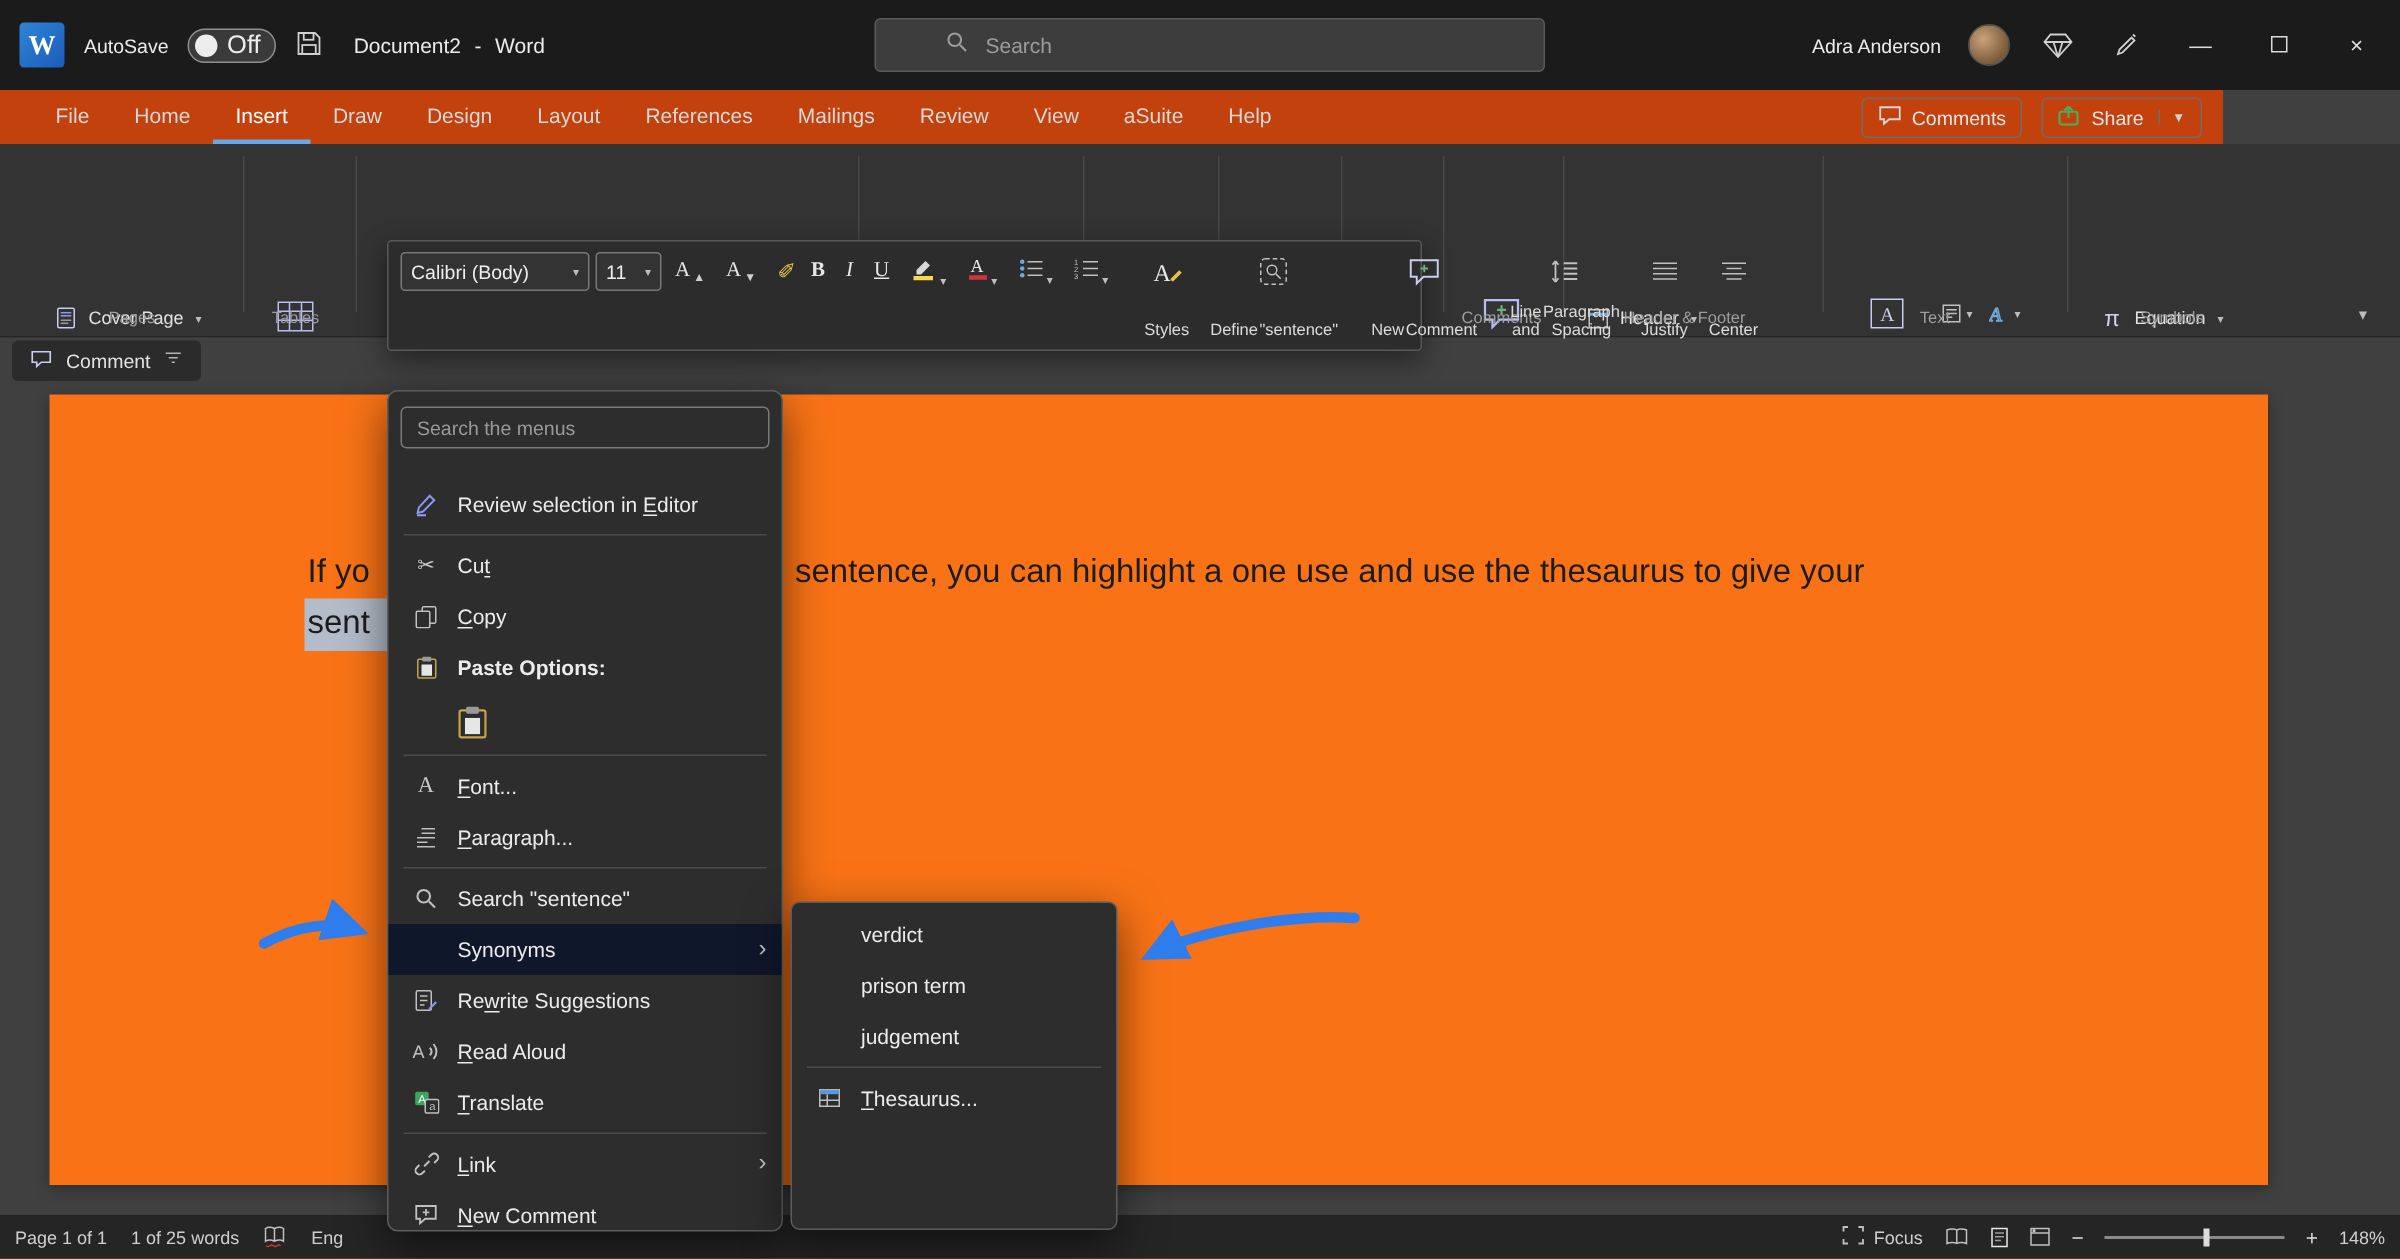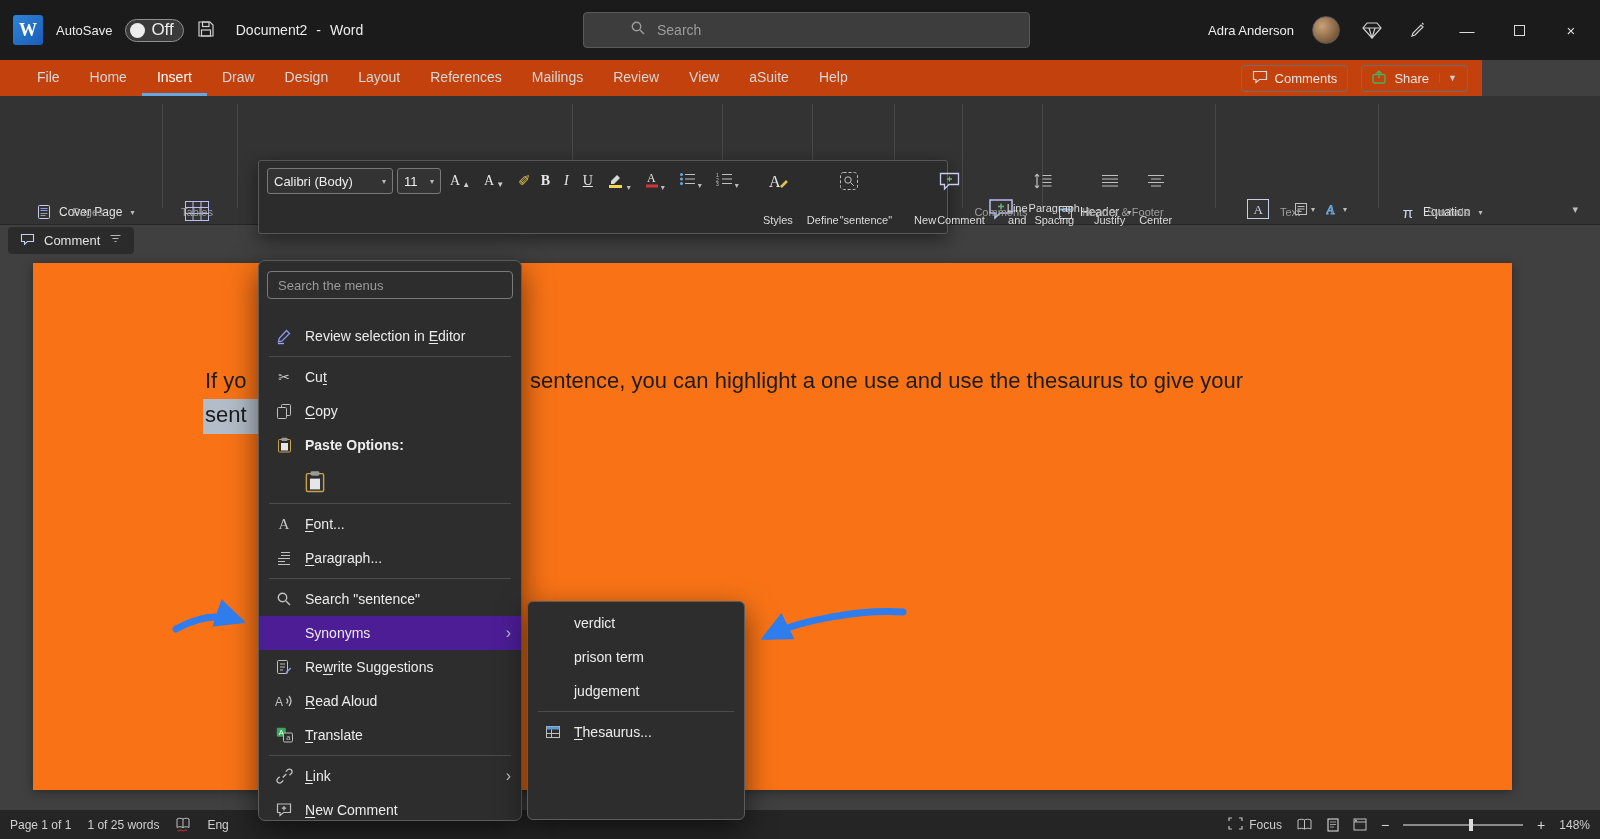--- a/index.html
+++ b/index.html
@@ -76,21 +76,21 @@
 .mt-sep{width:1px;background:#4e4e4e;margin:3px 4px}
 .mt-tall{background:none;border:none;color:#dcdcdc;display:flex;flex-direction:column;align-items:center;justify-content:space-between;font-size:11px;padding:4px 7px 3px;cursor:pointer;line-height:12px}
 .mt-tall .ico{height:24px;display:flex;align-items:center}
 .mt-tall .lbl{display:flex;flex-direction:row;align-items:center;gap:1px}
 
 
 .context-menu{position:absolute;left:258px;top:260px;width:264px;height:561px;background:#2d2d2d;border:1px solid #5c5c5c;border-radius:7px;z-index:40;box-shadow:0 10px 30px rgba(0,0,0,.55);padding-top:6px}
 .cm-search{margin:4px 8px 20px;height:28px;border:1px solid #7a7a7a;border-radius:4px;display:flex;align-items:center;padding-left:10px;cursor:text}
 .cm-search-ph{color:#9a9a9a;font-size:13px}
 .m-item{display:flex;align-items:center;height:34px;padding:0 10px 0 12px;font-size:14px;color:#ececec;cursor:pointer}
-.m-item.hl{background:#4c1d95}
+.m-item.hl{background:#0f172a}
 .m-item.bold .m-label{font-weight:bold}
 .m-ico{width:26px;display:flex;justify-content:center;align-items:center;margin-right:8px;color:#c0c0c0}
 .m-label u{text-underline-offset:2px}
 .m-chev{margin-left:auto;font-size:16px;color:#c0c0c0;line-height:14px}
 .m-div{height:1px;background:#4c4c4c;margin:3px 10px}
 .m-paste-row{height:38px;display:flex;align-items:center;padding-left:40px}
 .paste-opt{width:32px;height:32px;display:flex;align-items:center;justify-content:center;border-radius:3px;cursor:pointer}
 .tico{font-size:14px;color:#c8c8c8;font-family:"DejaVu Sans",sans-serif}
 .tico.serif{font-family:"Liberation Serif",serif;font-size:15px}
 .submenu{position:absolute;left:527px;top:601px;width:218px;height:219px;background:#2d2d2d;border:1px solid #5c5c5c;border-radius:6px;z-index:41;box-shadow:0 10px 30px rgba(0,0,0,.55);padding-top:4px}

